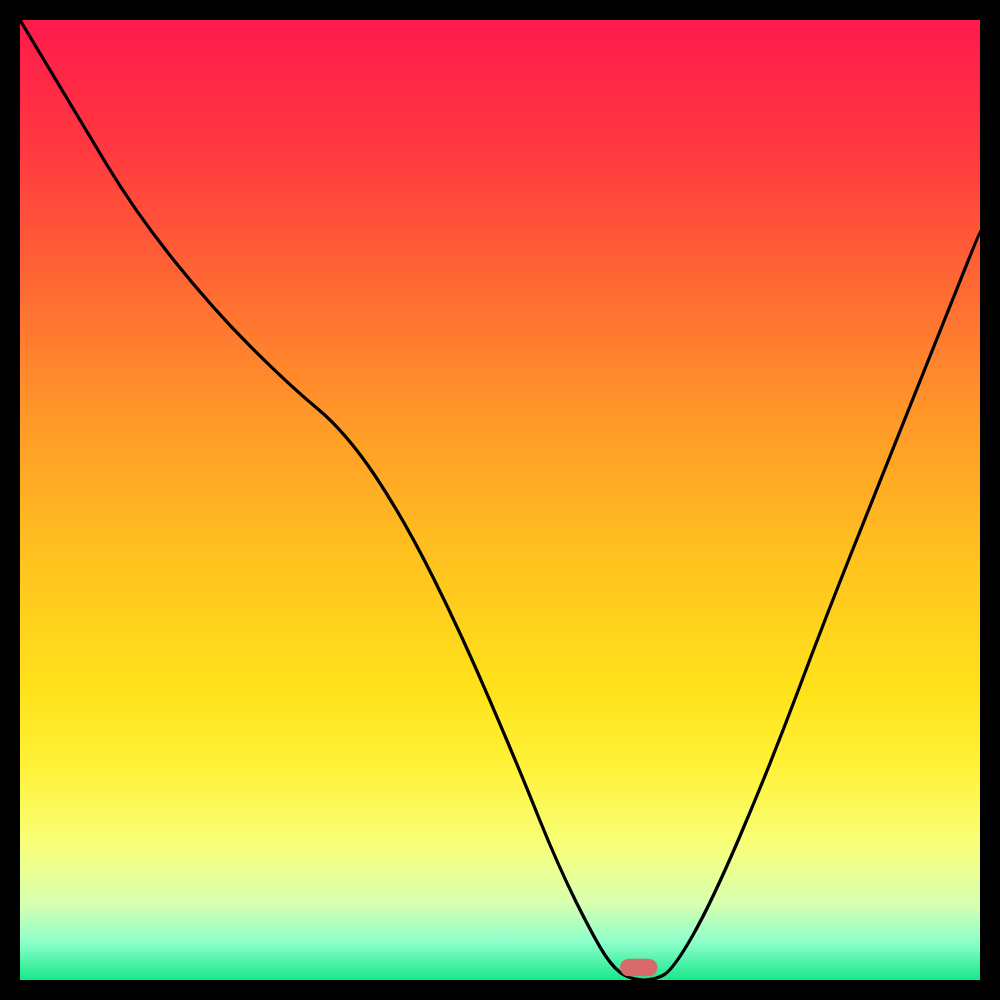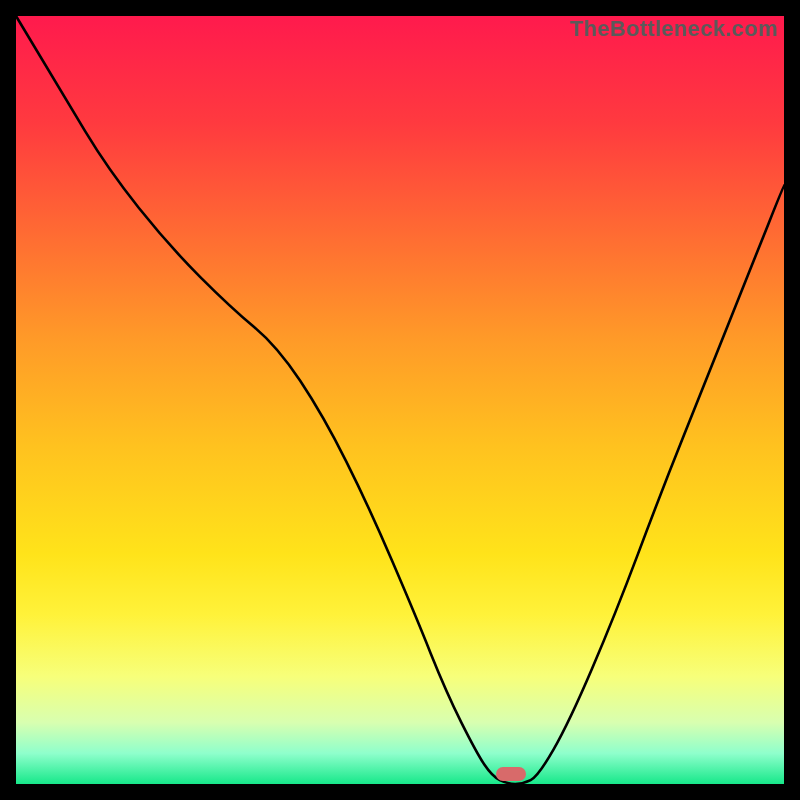--- a/index.html
+++ b/index.html
@@ -63,21 +63,20 @@
     border-radius: 8px;
     transform: translate(-50%, -50%);
   }
 </style>
 </head>
 <body>
 
 <div class="frame">
   <div class="plot-area" id="plot-area" style="--c0: #ff1a4d; --c1: #ff3a3f; --c2: #ff6a33; --c3: #ff9a28; --c4: #ffc21f; --c5: #ffe31a; --c6: #fff23a; --c7: #f7ff7a; --c8: #d8ffb0; --c9: #8fffcc; --c10: #17e88a;">
 
-    <div class="watermark">TheBottleneck.com</div>
 
     <svg class="curve" viewBox="0 0 768 768" preserveAspectRatio="none">
       <path id="curve-path" d="M 0.0 0.0 Q 46.1 76.8 69.1 115.2 Q 92.2 153.6 122.9 192.0 Q 153.6 230.4 184.3 261.1 Q 215.0 291.8 238.1 311.0 Q 261.1 330.2 284.2 364.8 Q 307.2 399.4 330.2 445.4 Q 353.3 491.5 376.3 545.3 Q 399.4 599.0 414.7 637.4 Q 430.1 675.8 445.4 706.6 Q 460.8 737.3 468.5 748.8 Q 476.2 760.3 483.8 764.2 Q 491.5 768.0 499.2 768.0 Q 506.9 768.0 514.6 764.2 Q 522.2 760.3 537.6 733.4 Q 553.0 706.6 576.0 652.8 Q 599.0 599.0 622.1 537.6 Q 645.1 476.2 668.2 418.6 Q 691.2 361.0 714.2 303.4 Q 737.3 245.8 752.6 207.4 T 768.0 169.0" fill="none" stroke="#000" stroke-width="2.6"></path>
     </svg>
 
     <div class="marker" id="marker" style="left: 495.36px; top: 758.016px; background: rgb(216, 106, 106);"></div>
 
   </div>
 </div>
 

